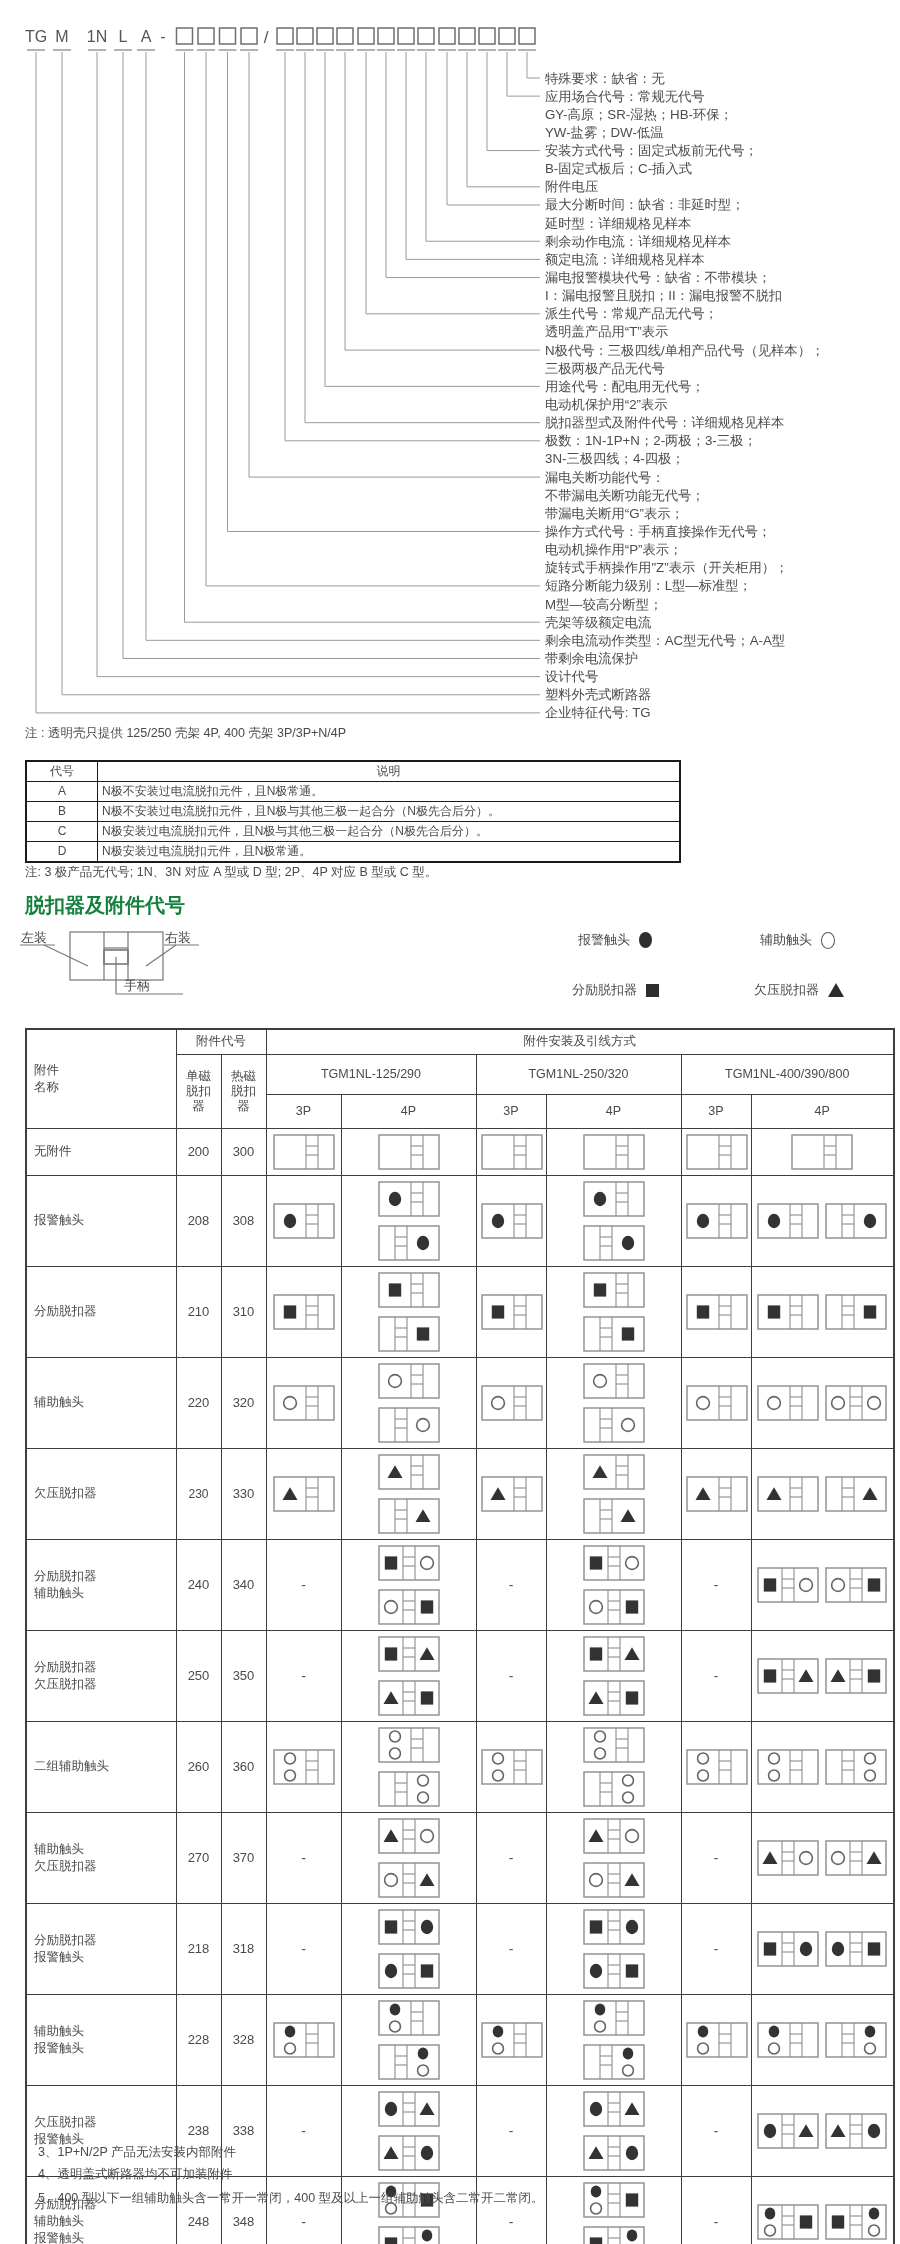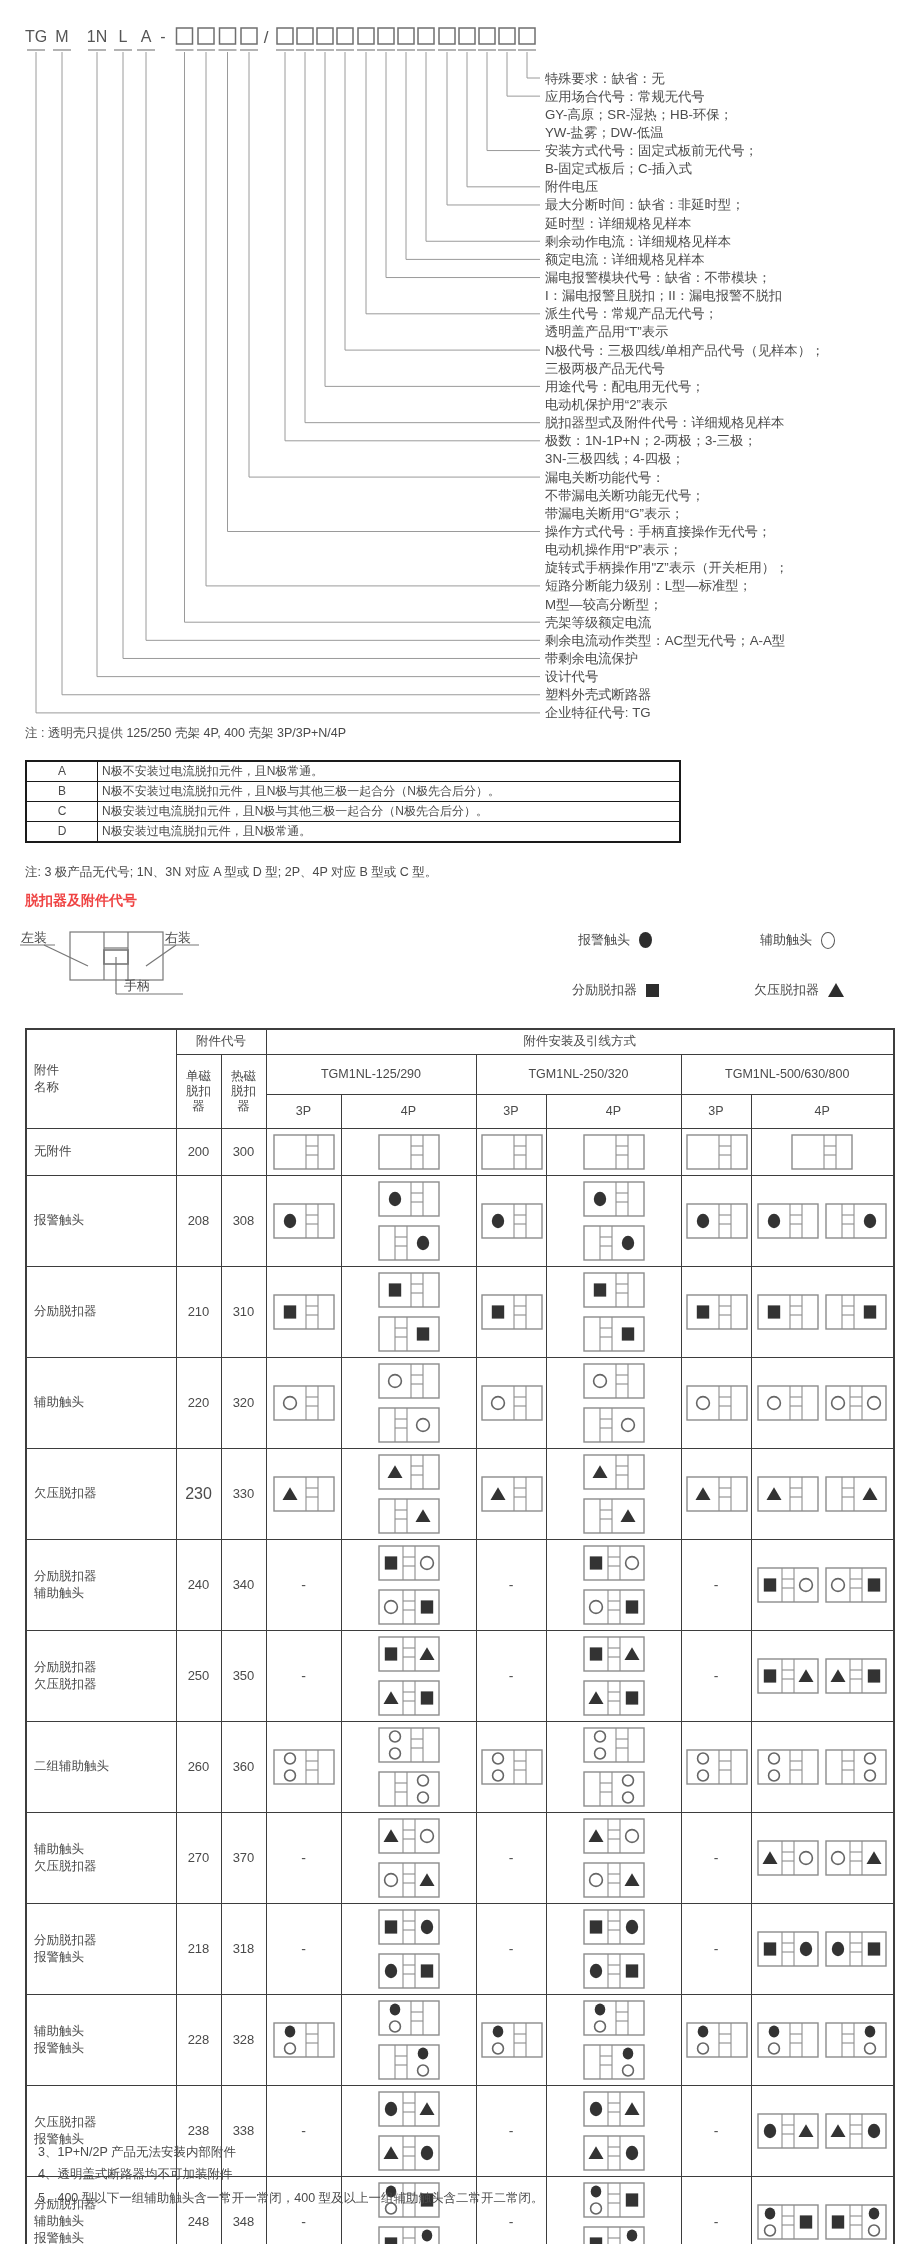--- a/index.html
+++ b/index.html
@@ -1,21 +1,21 @@
 <!DOCTYPE html>
 <html><head>
 <meta charset="utf-8">
 <style>
   html,body{margin:0;padding:0;background:#fff;}
   .page{position:relative;width:900px;height:2244px;background:#fff;overflow:hidden;
         font-family:"Liberation Sans","DejaVu Sans",sans-serif;color:#4c4c4c;}
   .abs{position:absolute;}
   svg text{font-family:"Liberation Sans","DejaVu Sans",sans-serif;}
   .note{font-size:12.5px;color:#4a4a4a;white-space:nowrap;}
-  .sec-title{font-size:14px;font-weight:bold;color:#ef4444;}
+  .sec-title{font-size:20px;font-weight:bold;color:#15803d;}
   
   .ctable{border-collapse:collapse;border:2px solid #1a1a1a;font-size:12px;color:#4a4a4a;table-layout:fixed;}
   .ctable td,.ctable th{border:1px solid #1a1a1a;font-weight:normal;padding:1px 4px;height:17px;line-height:15px;}
   .ctable .cc{text-align:center;width:62px;}
   .ctable .hd{text-align:center;}
   
   .atable{border-collapse:collapse;border:2px solid #3d3d3d;table-layout:fixed;font-size:12.5px;color:#4a4a4a;}
   .atable td{border:1px solid #3d3d3d;text-align:center;vertical-align:middle;padding:1px;}
   .atable .namecell{text-align:left;}
   .atable .namecell div{padding-left:6px;line-height:17px;}
@@ -139,20 +139,24 @@
       <text x="545" y="699.26" font-size="13.3" fill="#4c4c4c">塑料外壳式断路器</text>
       <line x1="27" y1="50" x2="45" y2="50" stroke="#8a8a8a" stroke-width="1.3"></line>
       <path d="M 36 52 L 36 712.9 L 540 712.9" fill="none" stroke="#9a9a9a" stroke-width="1"></path>
       <text x="545" y="717.4" font-size="13.3" fill="#4c4c4c">企业特征代号: TG</text>
     </svg>
 
   <div class="note abs" style="left:25px;top:725px">注 : 透明壳只提供 125/250 壳架 4P, 400 壳架 3P/3P+N/4P</div>
 
   <table class="ctable abs" style="left:25px;top:760px;width:656px">
     <tbody>
+        <tr>
+      <th class="hd" style="width:62px">代号</th>
+      <th class="hd">说明</th>
+    </tr>
     <tr>
       <td class="cc">A</td>
       <td>N极不安装过电流脱扣元件，且N极常通。</td>
     </tr>
     <tr>
       <td class="cc">B</td>
       <td>N极不安装过电流脱扣元件，且N极与其他三极一起合分（N极先合后分）。</td>
     </tr>
     <tr>
       <td class="cc">C</td>
@@ -227,21 +231,21 @@
     </tr>
     <tr style="height:40px">
       <td rowspan="2" class="vert">
             <div>单磁脱扣器</div>
           </td>
       <td rowspan="2" class="vert">
             <div>热磁脱扣器</div>
           </td>
       <td colspan="2">TGM1NL-125/290</td>
       <td colspan="2">TGM1NL-250/320</td>
-      <td colspan="2">TGM1NL-500/630/800</td>
+      <td colspan="2">TGM1NL-400/390/800</td>
     </tr>
     <tr style="height:34px">
       <td>3P</td>
       <td>4P</td>
       <td>3P</td>
       <td>4P</td>
       <td>3P</td>
       <td>4P</td>
     </tr>
     </tbody>
@@ -521,21 +525,21 @@
               <line x1="25" y1="14" x2="37" y2="14" stroke="#8c8c8c" stroke-width="1.1"></line>
               <line x1="25" y1="23" x2="37" y2="23" stroke="#8c8c8c" stroke-width="1.1"></line>
               <circle cx="13" cy="20" r="6.4" fill="#fff" stroke="#666" stroke-width="1.6"></circle>
               <circle cx="49" cy="20" r="6.4" fill="#fff" stroke="#666" stroke-width="1.6"></circle>
             </svg></td>
         </tr>
         <tr style="height: 48px;">
           <td class="namecell">
             <div>欠压脱扣器</div>
           </td>
-          <td style="font-size: 16px;">230</td>
+          <td style="font-size: 12px;">230</td>
           <td style="font-size: 13px;">330</td>
           <td><svg width="62" height="40" class="dgwrap">
               <rect x="1" y="3" width="60" height="34" fill="none" stroke="#8c8c8c" stroke-width="1.4"></rect>
               <line x1="33" y1="3" x2="33" y2="37" stroke="#8c8c8c" stroke-width="1.1"></line>
               <line x1="45" y1="3" x2="45" y2="37" stroke="#8c8c8c" stroke-width="1.1"></line>
               <line x1="33" y1="14" x2="45" y2="14" stroke="#8c8c8c" stroke-width="1.1"></line>
               <line x1="33" y1="23" x2="45" y2="23" stroke="#8c8c8c" stroke-width="1.1"></line>
               <polygon points="9.5,26 24.5,26 17,13.2" fill="#333"></polygon>
             </svg></td>
           <td><svg width="62" height="40" class="dgwrap">

